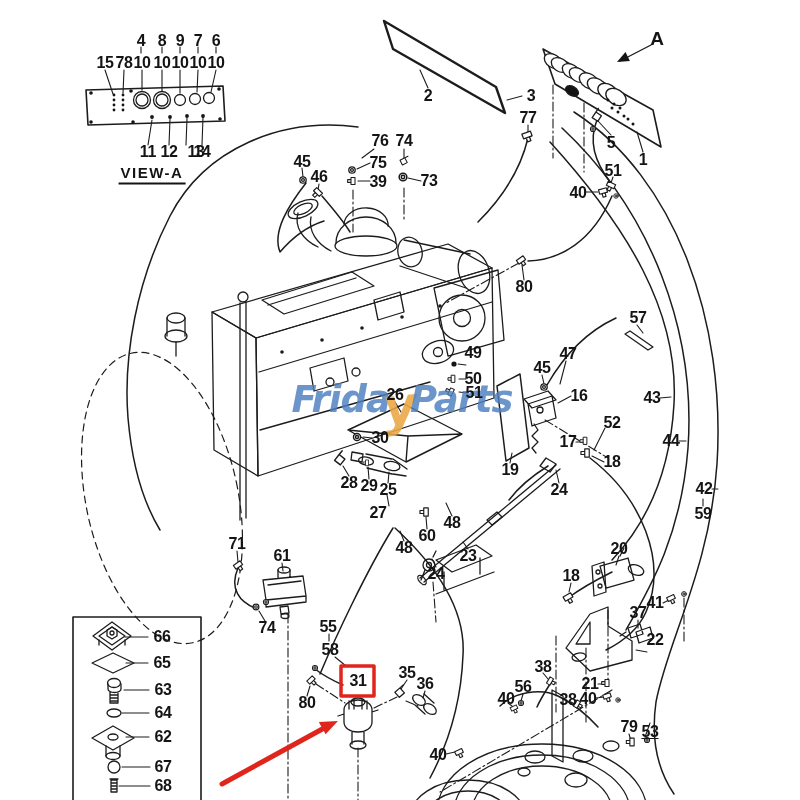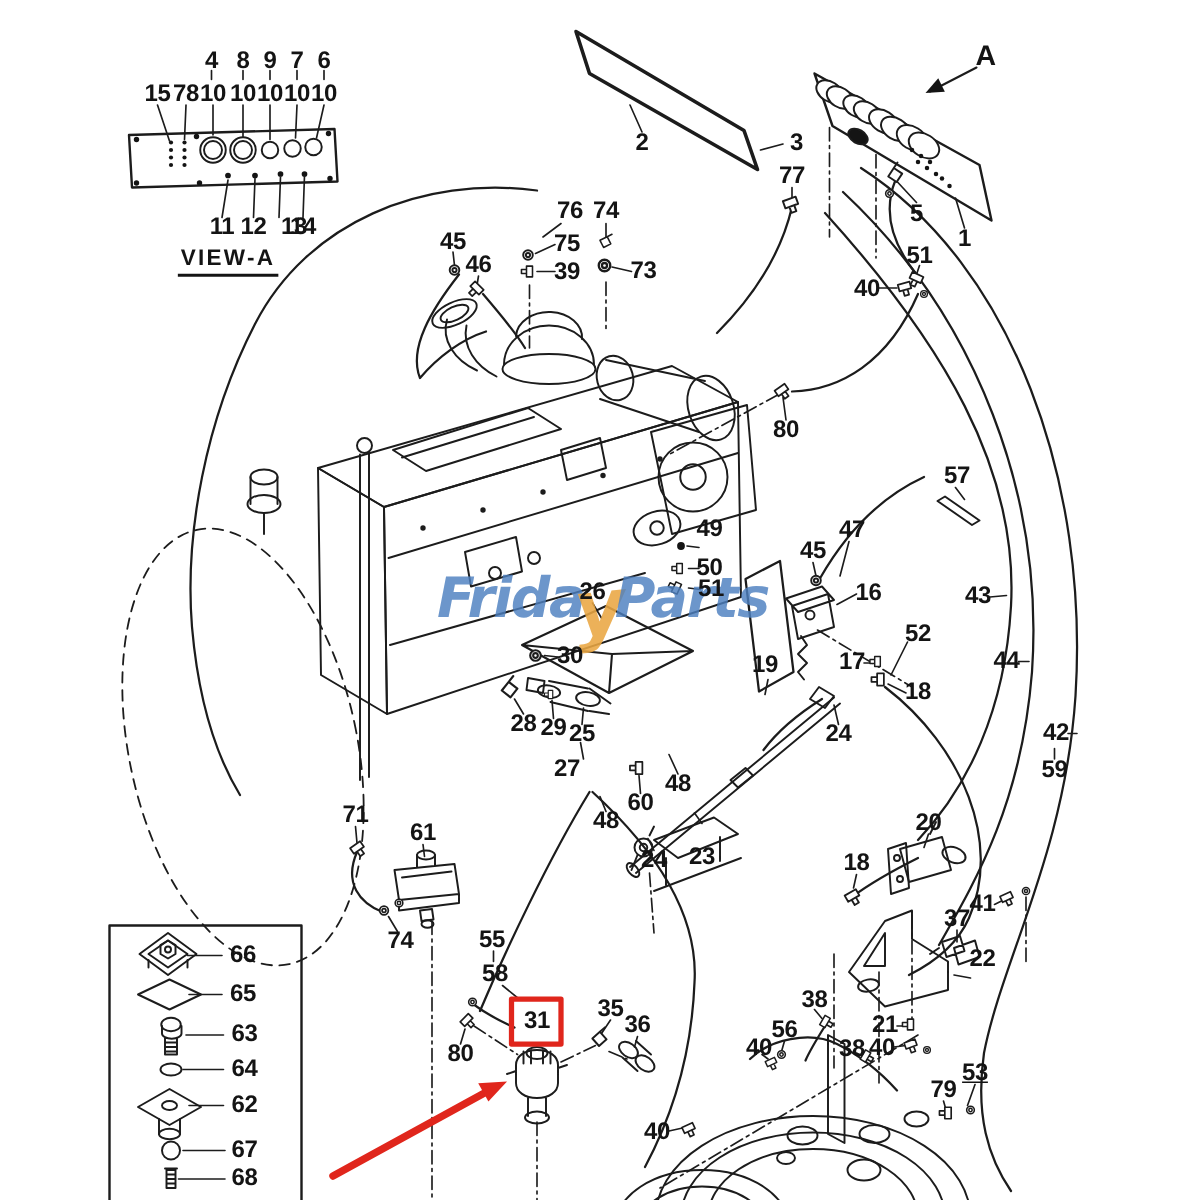--- a/index.html
+++ b/index.html
@@ -389,39 +389,39 @@
       <div class="callout" style="left: 378px; top: 182px;">39</div>
       <div class="callout" style="left: 429px; top: 181px;">73</div>
       <div class="callout" style="left: 524px; top: 287px;">80</div>
       <div class="callout" style="left: 473px; top: 353px;">49</div>
       <div class="callout" style="left: 473px; top: 379px;">50</div>
       <div class="callout" style="left: 474px; top: 393px;">51</div>
       <div class="callout" style="left: 542px; top: 368px;">45</div>
       <div class="callout" style="left: 568px; top: 354px;">47</div>
       <div class="callout" style="left: 579px; top: 396px;">16</div>
       <div class="callout" style="left: 395px; top: 395px;">26</div>
-      <div class="callout" style="left: 510px; top: 444px;">19</div>
+      <div class="callout" style="left: 510px; top: 470px;">19</div>
       <div class="callout" style="left: 612px; top: 423px;">52</div>
       <div class="callout" style="left: 568px; top: 442px;">17</div>
       <div class="callout" style="left: 612px; top: 462px;">18</div>
       <div class="callout" style="left: 559px; top: 490px;">24</div>
       <div class="callout" style="left: 638px; top: 318px;">57</div>
       <div class="callout" style="left: 652px; top: 398px;">43</div>
       <div class="callout" style="left: 671px; top: 441px;">44</div>
       <div class="callout" style="left: 704px; top: 489px;">42</div>
       <div class="callout" style="left: 703px; top: 514px;">59</div>
       <div class="callout" style="left: 380px; top: 438px;">30</div>
       <div class="callout" style="left: 349px; top: 483px;">28</div>
       <div class="callout" style="left: 369px; top: 486px;">29</div>
       <div class="callout" style="left: 388px; top: 490px;">25</div>
       <div class="callout" style="left: 378px; top: 513px;">27</div>
       <div class="callout" style="left: 452px; top: 523px;">48</div>
       <div class="callout" style="left: 427px; top: 536px;">60</div>
       <div class="callout" style="left: 404px; top: 548px;">48</div>
-      <div class="callout" style="left: 468px; top: 556px; margin-top: 16px;">23</div>
+      <div class="callout" style="left: 468px; top: 556px;">23</div>
       <div class="callout" style="left: 436px; top: 574px;">24</div>
       <div class="callout" style="left: 237px; top: 544px;">71</div>
       <div class="callout" style="left: 282px; top: 556px;">61</div>
       <div class="callout" style="left: 267px; top: 628px;">74</div>
       <div class="callout" style="left: 328px; top: 627px;">55</div>
       <div class="callout" style="left: 330px; top: 650px;">58</div>
       <div class="callout" style="left: 307px; top: 703px;">80</div>
       <div class="callout" style="left: 358px; top: 681px;">31</div>
       <div class="callout" style="left: 407px; top: 673px;">35</div>
       <div class="callout" style="left: 425px; top: 684px;">36</div>
@@ -430,21 +430,21 @@
       <div class="callout" style="left: 655px; top: 603px;">41</div>
       <div class="callout" style="left: 638px; top: 613px;">37</div>
       <div class="callout" style="left: 655px; top: 640px;">22</div>
       <div class="callout" style="left: 543px; top: 667px;">38</div>
       <div class="callout" style="left: 590px; top: 684px;">21</div>
       <div class="callout" style="left: 523px; top: 687px;">56</div>
       <div class="callout" style="left: 506px; top: 699px;">40</div>
       <div class="callout" style="left: 568px; top: 700px;">38</div>
       <div class="callout" style="left: 588px; top: 699px;">40</div>
       <div class="callout" style="left: 629px; top: 727px;">79</div>
-      <div class="callout" style="left: 650px; top: 716px; text-decoration: underline;">53</div>
+      <div class="callout" style="left: 650px; top: 732px; text-decoration: underline;">53</div>
       <div class="callout" style="left: 438px; top: 755px;">40</div>
       <div class="callout" style="left: 162px; top: 637px;">66</div>
       <div class="callout" style="left: 162px; top: 663px;">65</div>
       <div class="callout" style="left: 163px; top: 690px;">63</div>
       <div class="callout" style="left: 163px; top: 713px;">64</div>
       <div class="callout" style="left: 163px; top: 737px;">62</div>
       <div class="callout" style="left: 163px; top: 767px;">67</div>
       <div class="callout" style="left: 163px; top: 786px;">68</div>
     </div>
 

